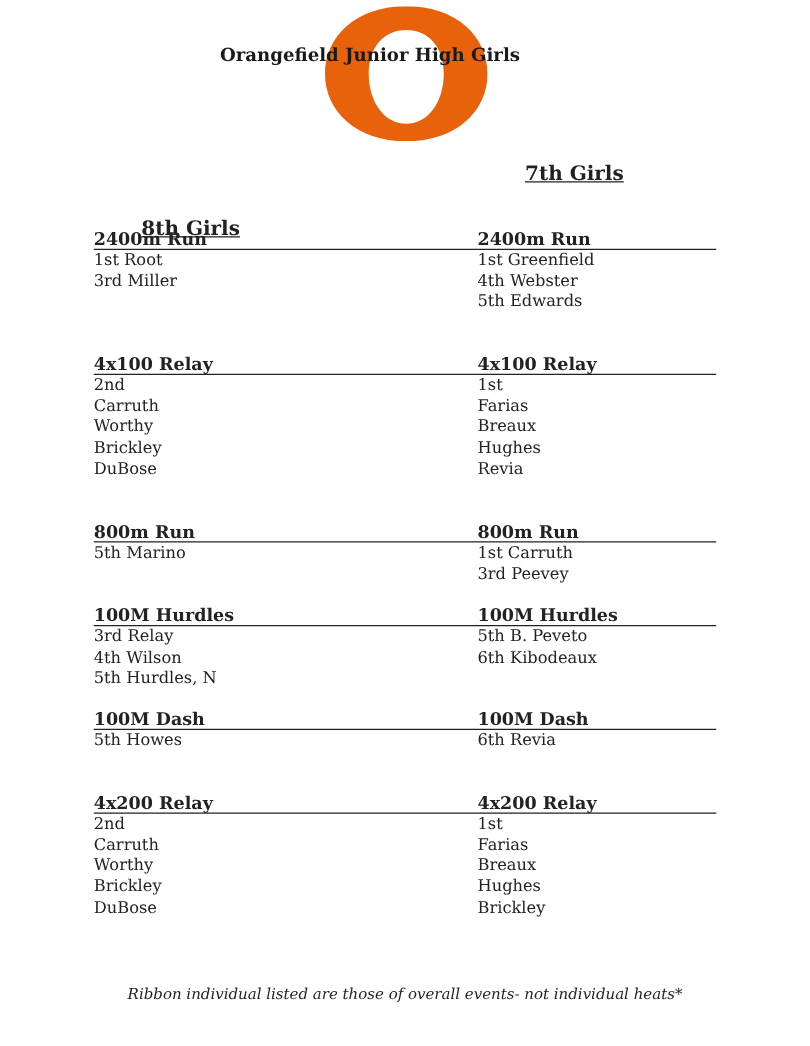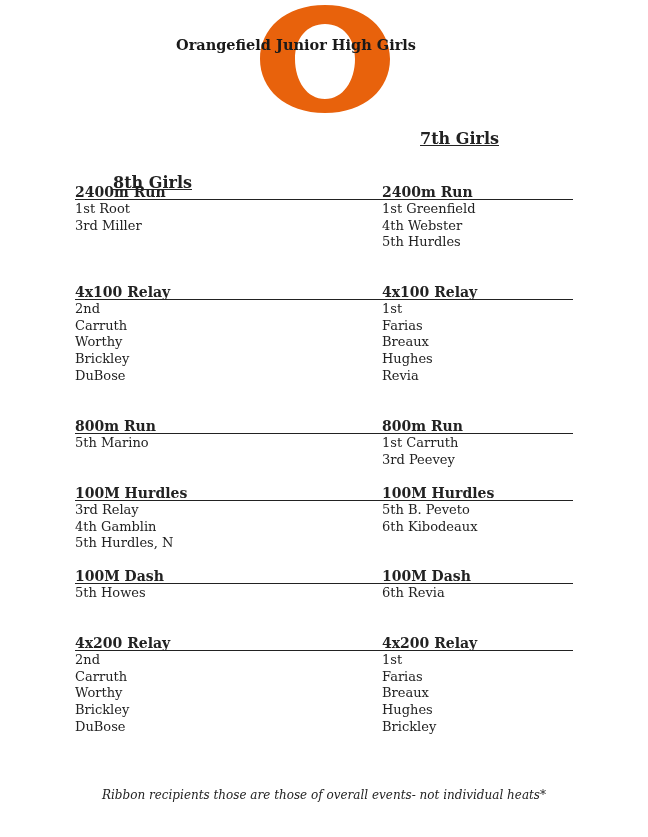--- a/index.html
+++ b/index.html
@@ -36,21 +36,21 @@
 <div class="event-line" style="top:199px;"></div>
 <div class="event" style="left:75px; top:185px;">
   <div class="event-name">2400m Run</div>
   <div class="result">1st Root</div>
   <div class="result">3rd Miller</div>
 </div>
 <div class="event" style="left:382px; top:185px;">
   <div class="event-name">2400m Run</div>
   <div class="result">1st Greenfield</div>
   <div class="result">4th Webster</div>
-  <div class="result">5th Hurdles</div>
+  <div class="result">5th Edwards</div>
 </div>
 
 <div class="event-line" style="top:299px;"></div>
 <div class="event" style="left:75px; top:285px;">
   <div class="event-name">4x100 Relay</div>
   <div class="result">2nd</div>
   <div class="result">Carruth</div>
   <div class="result">Worthy</div>
   <div class="result">Brickley</div>
   <div class="result">DuBose</div>
@@ -72,21 +72,21 @@
 <div class="event" style="left:382px; top:419px;">
   <div class="event-name">800m Run</div>
   <div class="result">1st Carruth</div>
   <div class="result">3rd Peevey</div>
 </div>
 
 <div class="event-line" style="top:500px;"></div>
 <div class="event" style="left:75px; top:486px;">
   <div class="event-name">100M Hurdles</div>
   <div class="result">3rd Relay</div>
-  <div class="result">4th Gamblin</div>
+  <div class="result">4th Wilson</div>
   <div class="result">5th Hurdles, N</div>
 </div>
 <div class="event" style="left:382px; top:486px;">
   <div class="event-name">100M Hurdles</div>
   <div class="result">5th B. Peveto</div>
   <div class="result">6th Kibodeaux</div>
 </div>
 
 <div class="event-line" style="top:583px;"></div>
 <div class="event" style="left:75px; top:569px;">
@@ -109,13 +109,13 @@
 </div>
 <div class="event" style="left:382px; top:636px;">
   <div class="event-name">4x200 Relay</div>
   <div class="result">1st</div>
   <div class="result">Farias</div>
   <div class="result">Breaux</div>
   <div class="result">Hughes</div>
   <div class="result">Brickley</div>
 </div>
 
-<div class="footer">Ribbon recipients those are those of overall events- not individual heats*</div>
+<div class="footer">Ribbon individual listed are those of overall events- not individual heats*</div>
 
 </body></html>

